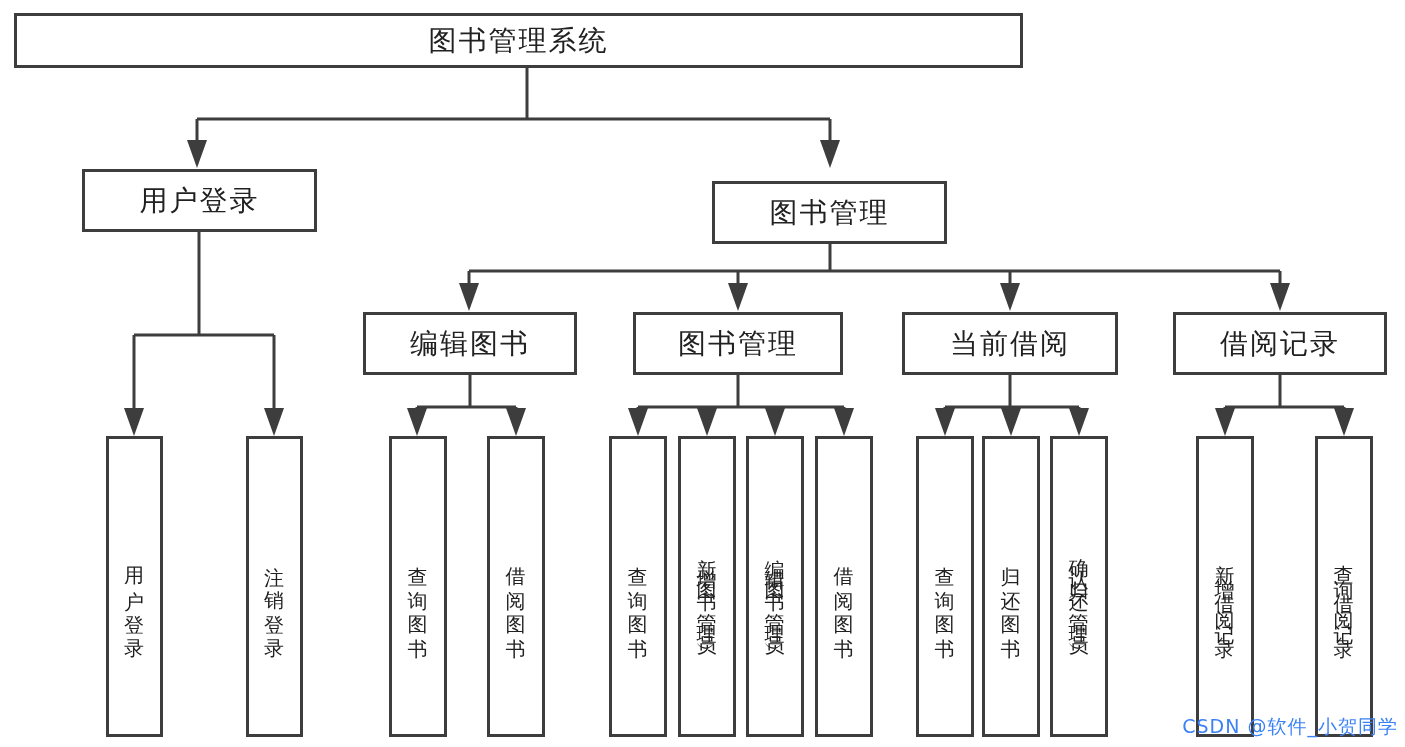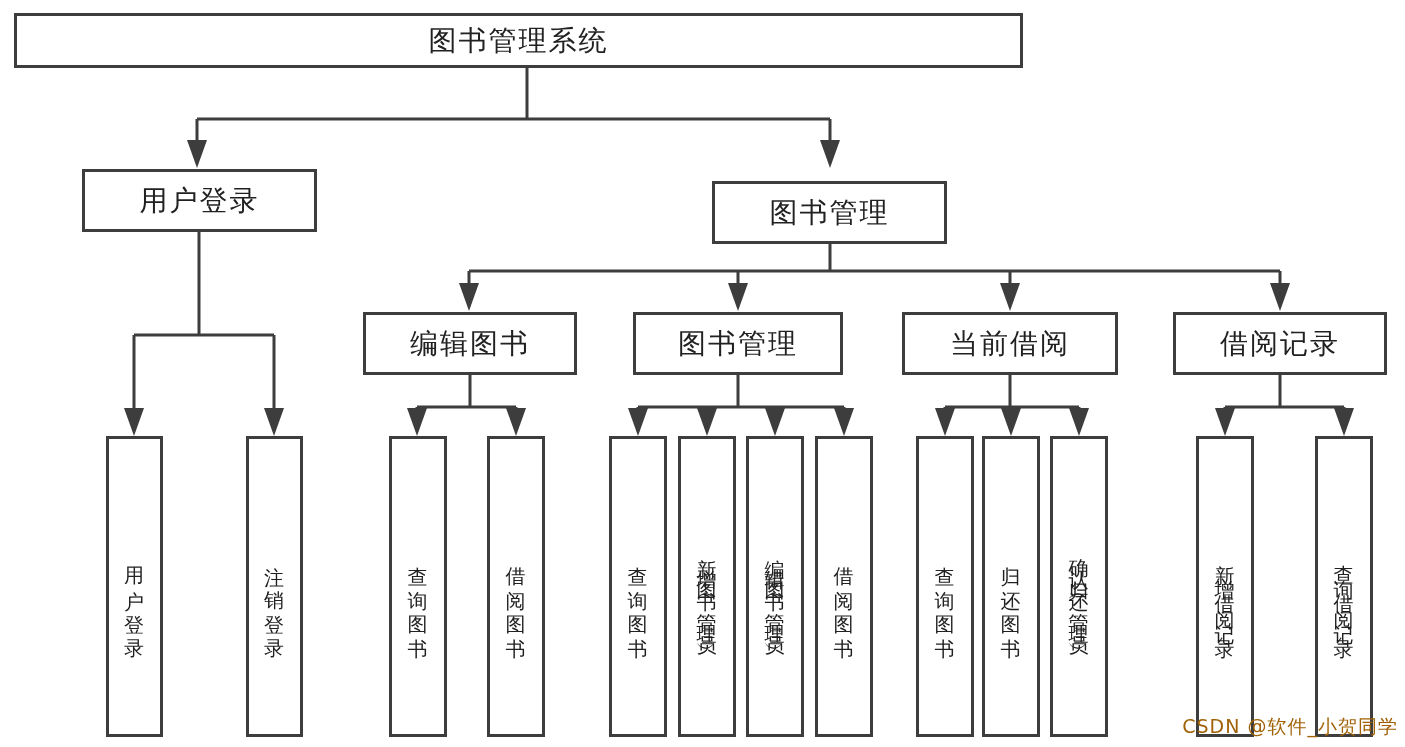--- a/index.html
+++ b/index.html
@@ -44,21 +44,21 @@
   .lf1{left:106px;width:57px;}  .lf2{left:246px;width:57px;}
   .lf3{left:389px;}             .lf4{left:487px;}
   .lf5{left:609px;}             .lf6{left:678px;}
   .lf7{left:746px;}             .lf8{left:815px;}
   .lf9{left:916px;}             .lf10{left:982px;}
   .lf11{left:1050px;}           .lf12{left:1196px;}
   .lf13{left:1315px;}
   .watermark{
     position:absolute;
     right:7px;bottom:7px;
-    color:#a16207;
+    color:#3b82f6;
     font-size:19px;
     letter-spacing:1px;
     white-space:nowrap;
     text-align:center;
   }
 </style>
 </head>
 <body>
 
 <div class="canvas">

